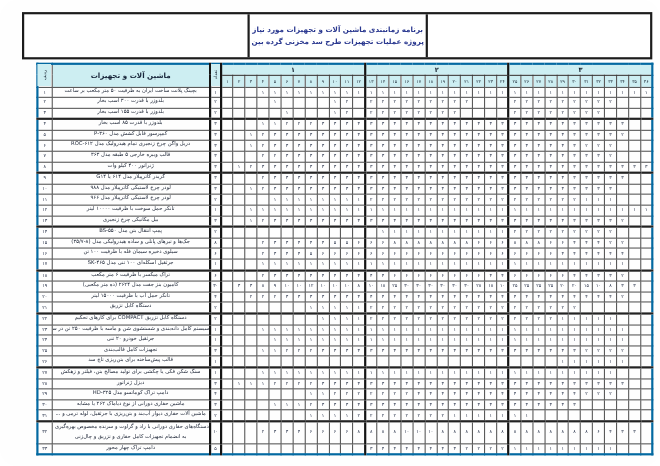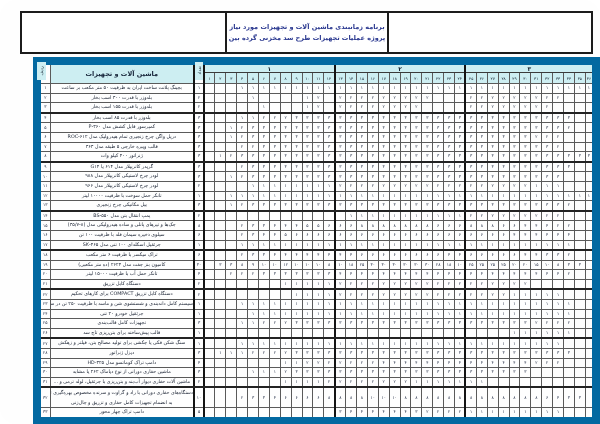--- a/index.html
+++ b/index.html
@@ -17,21 +17,21 @@
   .tcell{box-sizing:border-box;height:100%;}
   .tcell.left{flex:0 0 205px;border-right:2px solid var(--border,#1c1c1c);}
   .tcell.mid{flex:0 0 162px;border-right:2px solid var(--border,#1c1c1c);
     display:flex;flex-direction:column;align-items:center;justify-content:center;gap:3px;}
   .tcell.right{flex:1;}
   .title-line{direction:rtl;color:var(--title,#2b3990);font-size:6.5px;font-weight:bold;
     line-height:8px;white-space:nowrap;}
 
   
   .tablewrap{position:absolute;left:33px;top:57px;}
-  table{border-collapse:collapse;table-layout:fixed;width:560px;border:8px solid #0369a1;}
+  table{border-collapse:collapse;table-layout:fixed;width:560px;border:2px solid #0369a1;}
   th,td{box-sizing:border-box;border:1px solid #5a5a5a;padding:0;overflow:hidden;
     text-align:center;vertical-align:middle;font-weight:normal;}
   thead th{background:var(--hdr,#cdeef2);}
   th.yh{height:10px;font-size:6px;font-weight:bold;color:#14202e;border-bottom:1px solid #3a3a3a;}
   th.mh{height:11px;font-size:4px;color:#14202e;}
   th.vh{writing-mode:vertical-rl;transform:rotate(180deg);font-size:4.2px;color:#14202e;width:13px;}
   th.nh{font-size:6.5px;font-weight:bold;color:#17253a;direction:rtl;}
   .ys{border-left:2px solid #141414 !important;}
   td{height:9.3px;font-size:4.2px;color:var(--val,#1c2740);line-height:1;}
   td.no{font-size:4.2px;color:#1c2740;}

